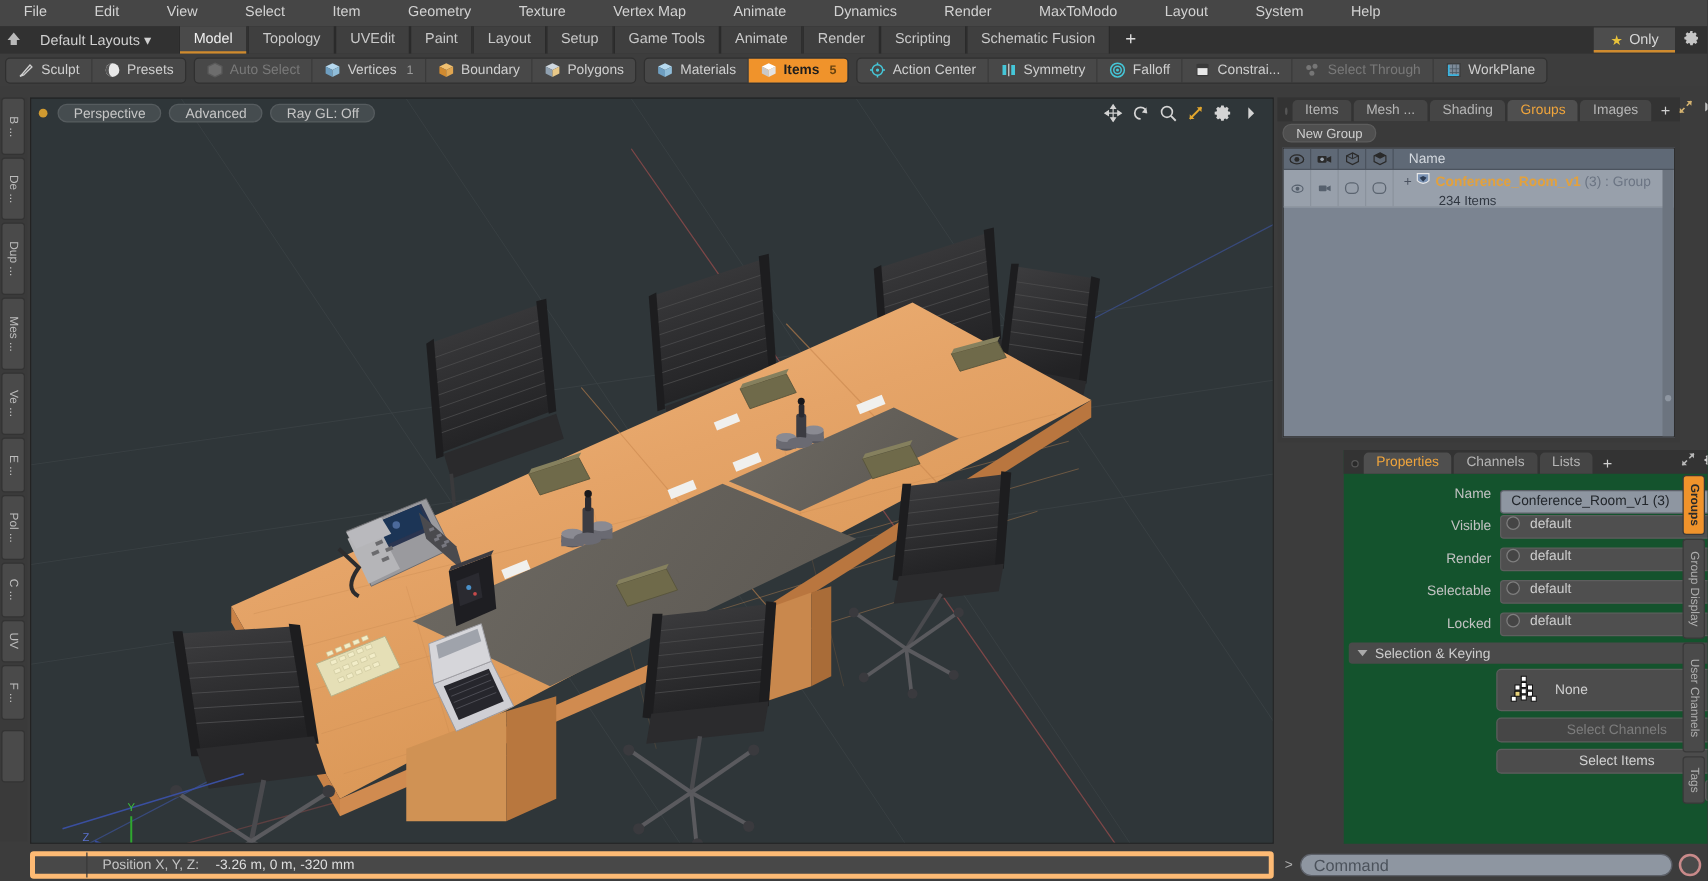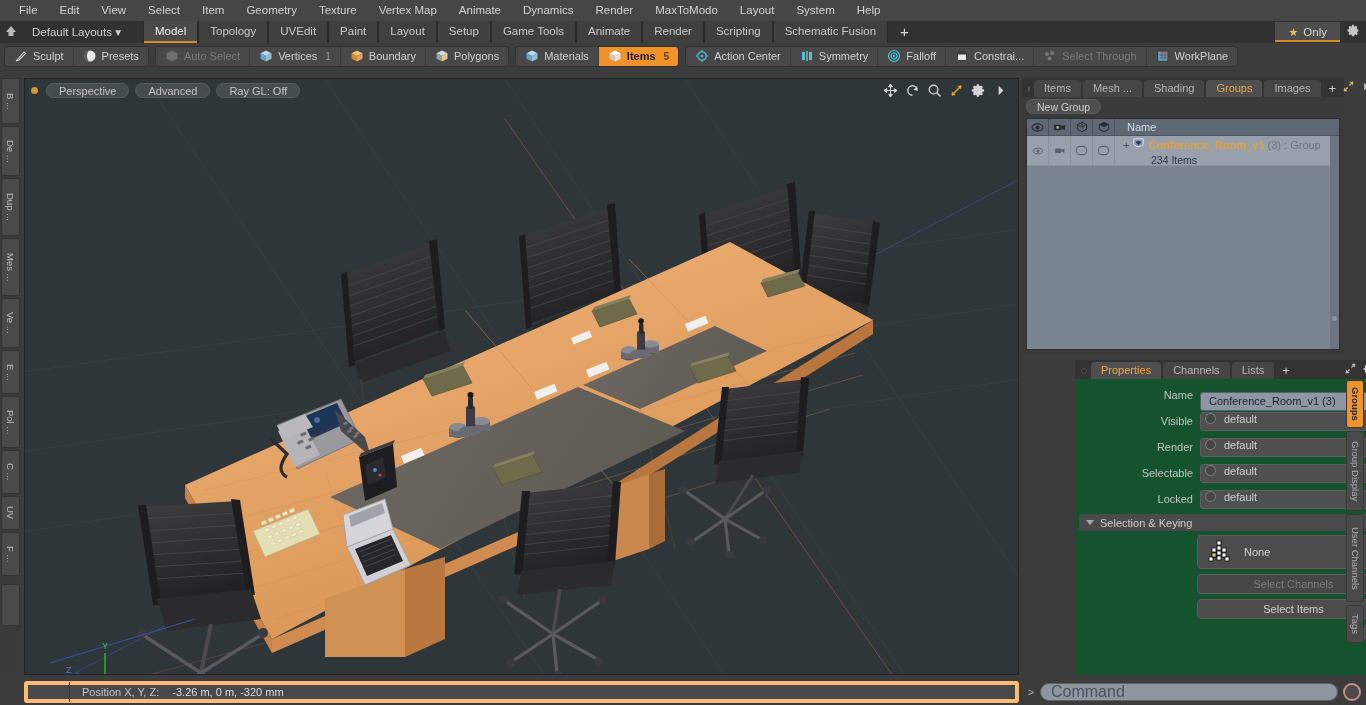--- a/index.html
+++ b/index.html
@@ -11,21 +11,21 @@
     color: #c8c8c8;
     overflow: hidden;
     -webkit-font-smoothing: antialiased;
   }
   #app { position: relative; width: 1366px; height: 705px; background: #3c3c3c; }
 
   
   .menubar {
     position: absolute; top: 0; left: 0; width: 1366px; height: 21px;
     background: #464646;
-    display: flex; align-items: center; padding-left: 8px; gap: 0px;
+    display: flex; align-items: center; padding-left: 8px; gap: 16px;
   }
   .menu-item {
     padding: 2px 11px; font-size: 11.5px; color: #d2d2d2; cursor: default;
     line-height: 15px; white-space: nowrap;
   }
 
   
   .layoutbar {
     position: absolute; top: 21px; left: 0; width: 1366px; height: 22px;
     background: #313131; display: flex; align-items: center;
@@ -256,21 +256,21 @@
   .righttabs .vtab2.active { background: #f0932b; color: #2a2a2a; font-weight: bold; }
 
   
   .cmdbar {
     position: absolute; left: 1022px; bottom: 2px; width: 344px; height: 22px;
     display: flex; align-items: center; background: #3c3c3c;
   }
   .cmd-caret { width: 18px; text-align: center; color: #b0b0b0; font-size: 11px; }
   .cmd-input {
     flex: 1; height: 18px; background: #8e96a1; border: 1px solid #5c6068;
-    border-radius: 9px; font-size: 16px; color: #4b525b;
+    border-radius: 9px; font-size: 13px; color: #4b525b;
     display: flex; align-items: center; padding-left: 10px;
   }
   .cmd-rec {
     width: 18px; height: 18px; border-radius: 50%; margin: 0 5px;
     border: 2px solid #c98a8a; background: #4a4a4a;
   }
   .dotgrid svg { display: block; }
 </style>
 </head>
 <body>

